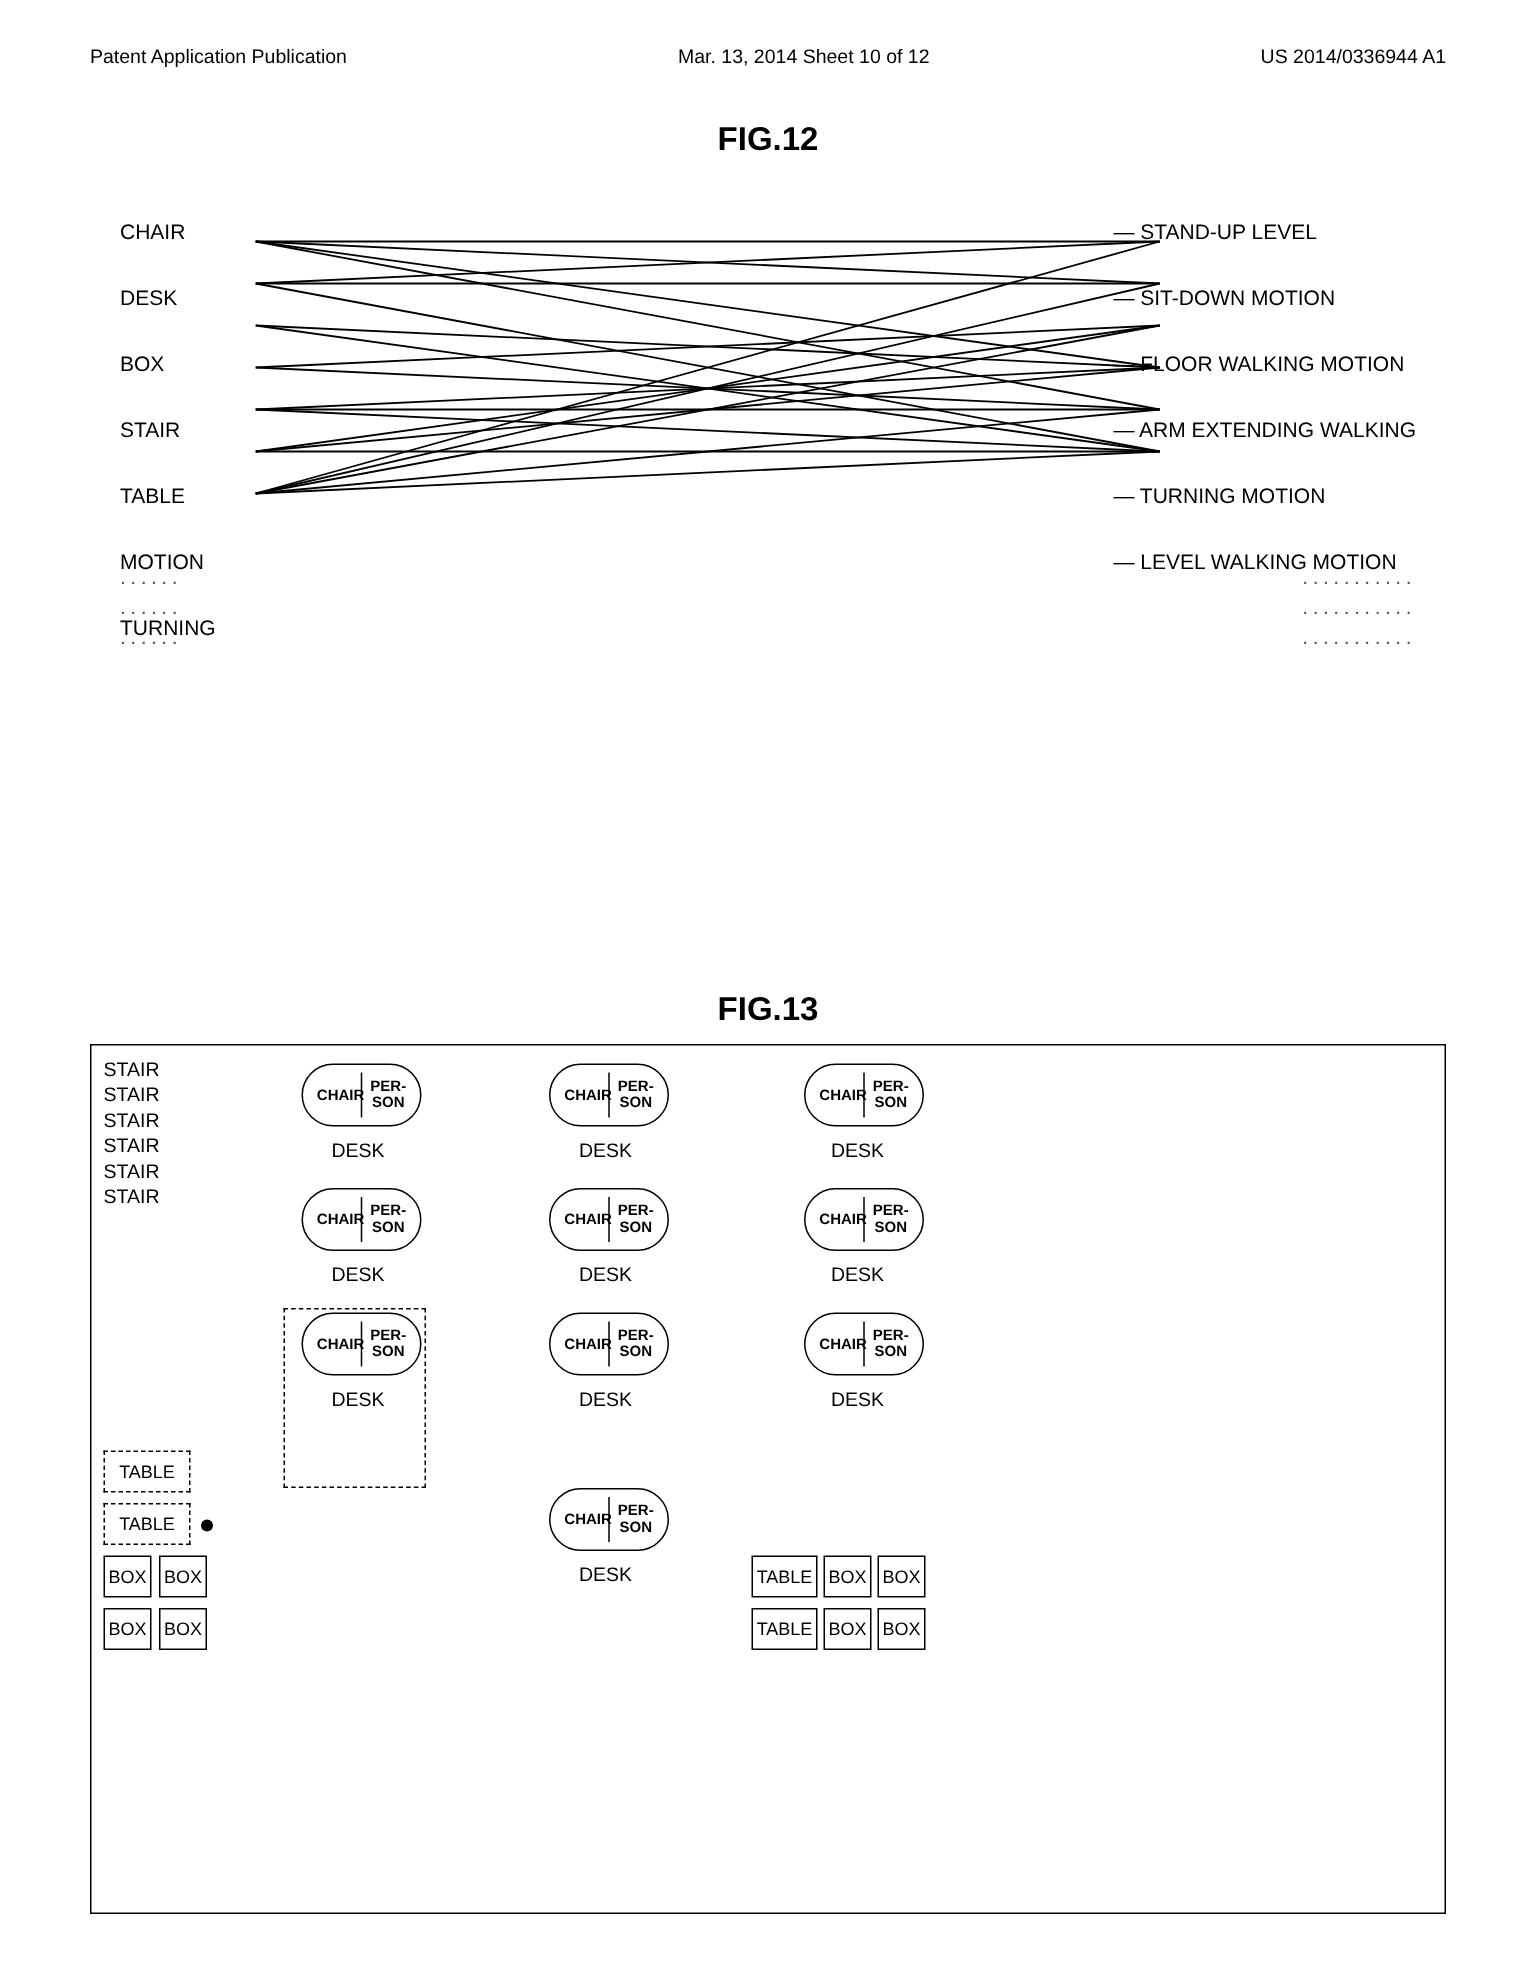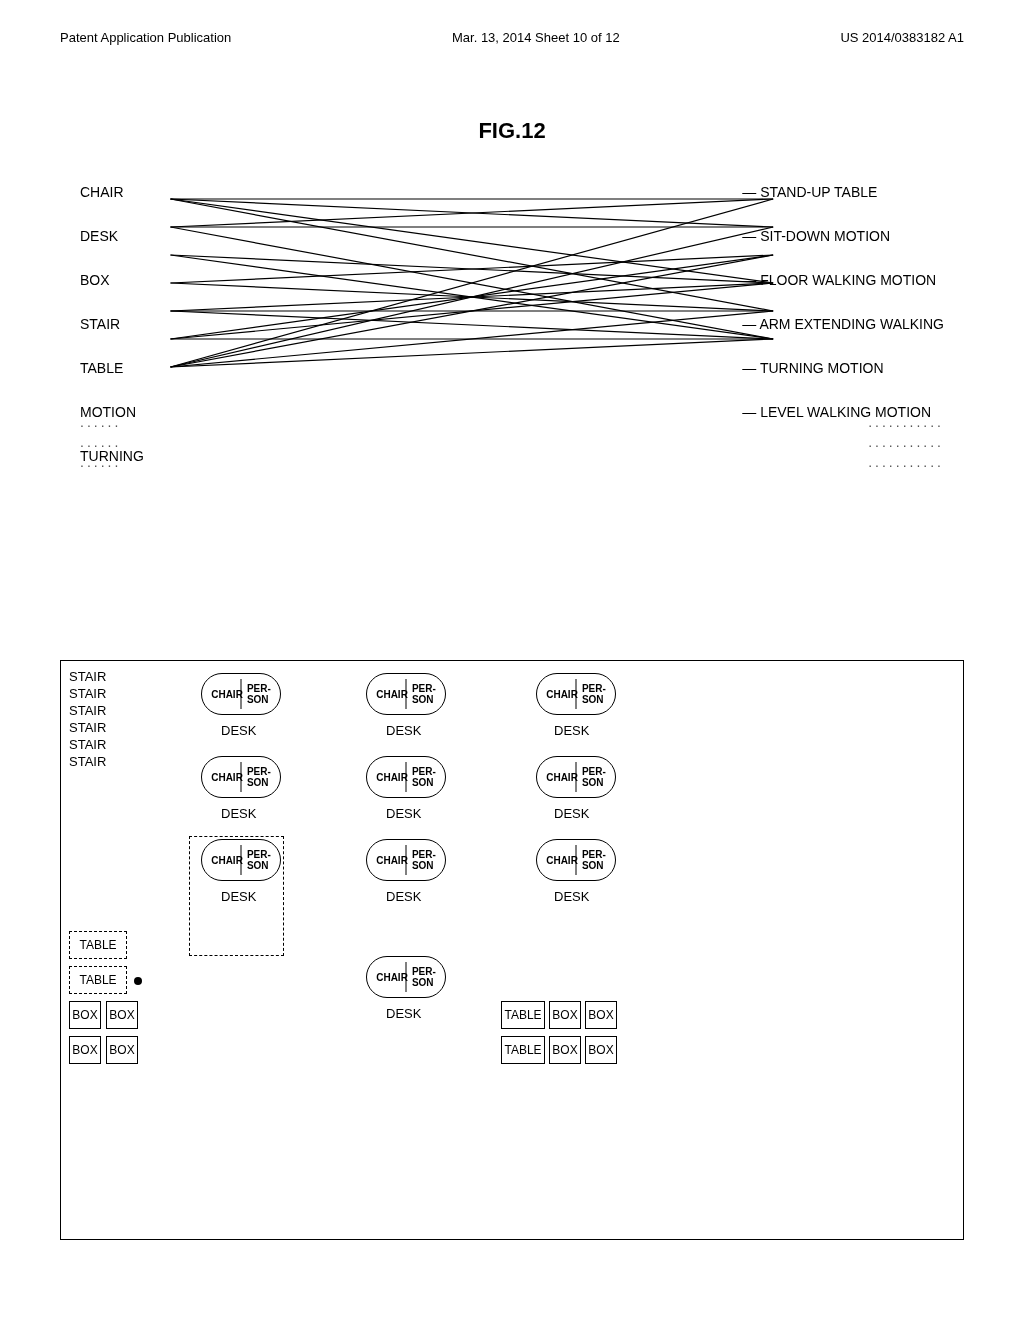--- a/index.html
+++ b/index.html
@@ -28,21 +28,20 @@
       position: absolute;
       top: 80px;
       left: 60px;
       right: 60px;
     }
     .fig-title {
       text-align: center;
       font-size: 22px;
       font-weight: bold;
       margin-bottom: 10px;
-      margin-top: 38px;
     }
     .fig12-diagram {
       position: relative;
       height: 420px;
       margin: 0 auto;
     }
 
     .left-labels {
       position: absolute;
       left: 20px;
@@ -112,20 +111,21 @@
     .oval-left {
       font-size: 10px;
       font-weight: bold;
       text-align: center;
       line-height: 1.1;
       padding-right: 2px;
     }
     .oval-right {
       font-size: 10px;
       font-weight: bold;
+      text-align: center;
       line-height: 1.1;
       padding-left: 2px;
     }
     .oval-divider {
       width: 1px;
       height: 30px;
       background: #000;
       position: absolute;
       left: 50%;
       transform: translateX(-50%);
@@ -171,21 +171,21 @@
       background: #000;
       border-radius: 50%;
     }
   </style>
 </head>
 <body>
 
 <div class="header">
   <span>Patent Application Publication</span>
   <span>Mar. 13, 2014   Sheet 10 of 12</span>
-  <span>US 2014/0383182 A1</span>
+  <span>US 2014/0336944 A1</span>
 </div>
 
 <div class="fig12-section">
   <div class="fig-title">FIG.12</div>
   <div class="fig12-diagram">
 
     <svg class="lines-svg" viewBox="0 0 900 420" preserveAspectRatio="none">
 
       <line x1="110" y1="45" x2="710" y2="45" stroke="#000" stroke-width="1.2"></line>
       <line x1="110" y1="45" x2="710" y2="73" stroke="#000" stroke-width="1.2"></line>
@@ -227,38 +227,39 @@
       <span>TURNING</span>
     </div>
 
     <div style="position:absolute; left:20px; top:260px;">
       <div class="dot-line">......</div>
       <div class="dot-line" style="margin-top:4px">......</div>
       <div class="dot-line" style="margin-top:4px">......</div>
     </div>
 
     <div class="right-labels">
-      <span>— STAND-UP TABLE</span>
+      <span>— STAND-UP LEVEL</span>
       <span>— SIT-DOWN MOTION</span>
       <span>— FLOOR WALKING MOTION</span>
       <span>— ARM EXTENDING WALKING</span>
       <span>— TURNING MOTION</span>
       <span>— LEVEL WALKING MOTION</span>
     </div>
 
     <div style="position:absolute; right:20px; top:260px;">
       <div class="dot-line">...........</div>
       <div class="dot-line" style="margin-top:4px">...........</div>
       <div class="dot-line" style="margin-top:4px">...........</div>
     </div>
 
   </div>
 </div>
 
 <div class="fig13-section">
+  <div class="fig-title">FIG.13</div>
   <div class="fig13-diagram">
 
     <div class="stair-col">
       <span>STAIR</span>
       <span>STAIR</span>
       <span>STAIR</span>
       <span>STAIR</span>
       <span>STAIR</span>
       <span>STAIR</span>
     </div>

